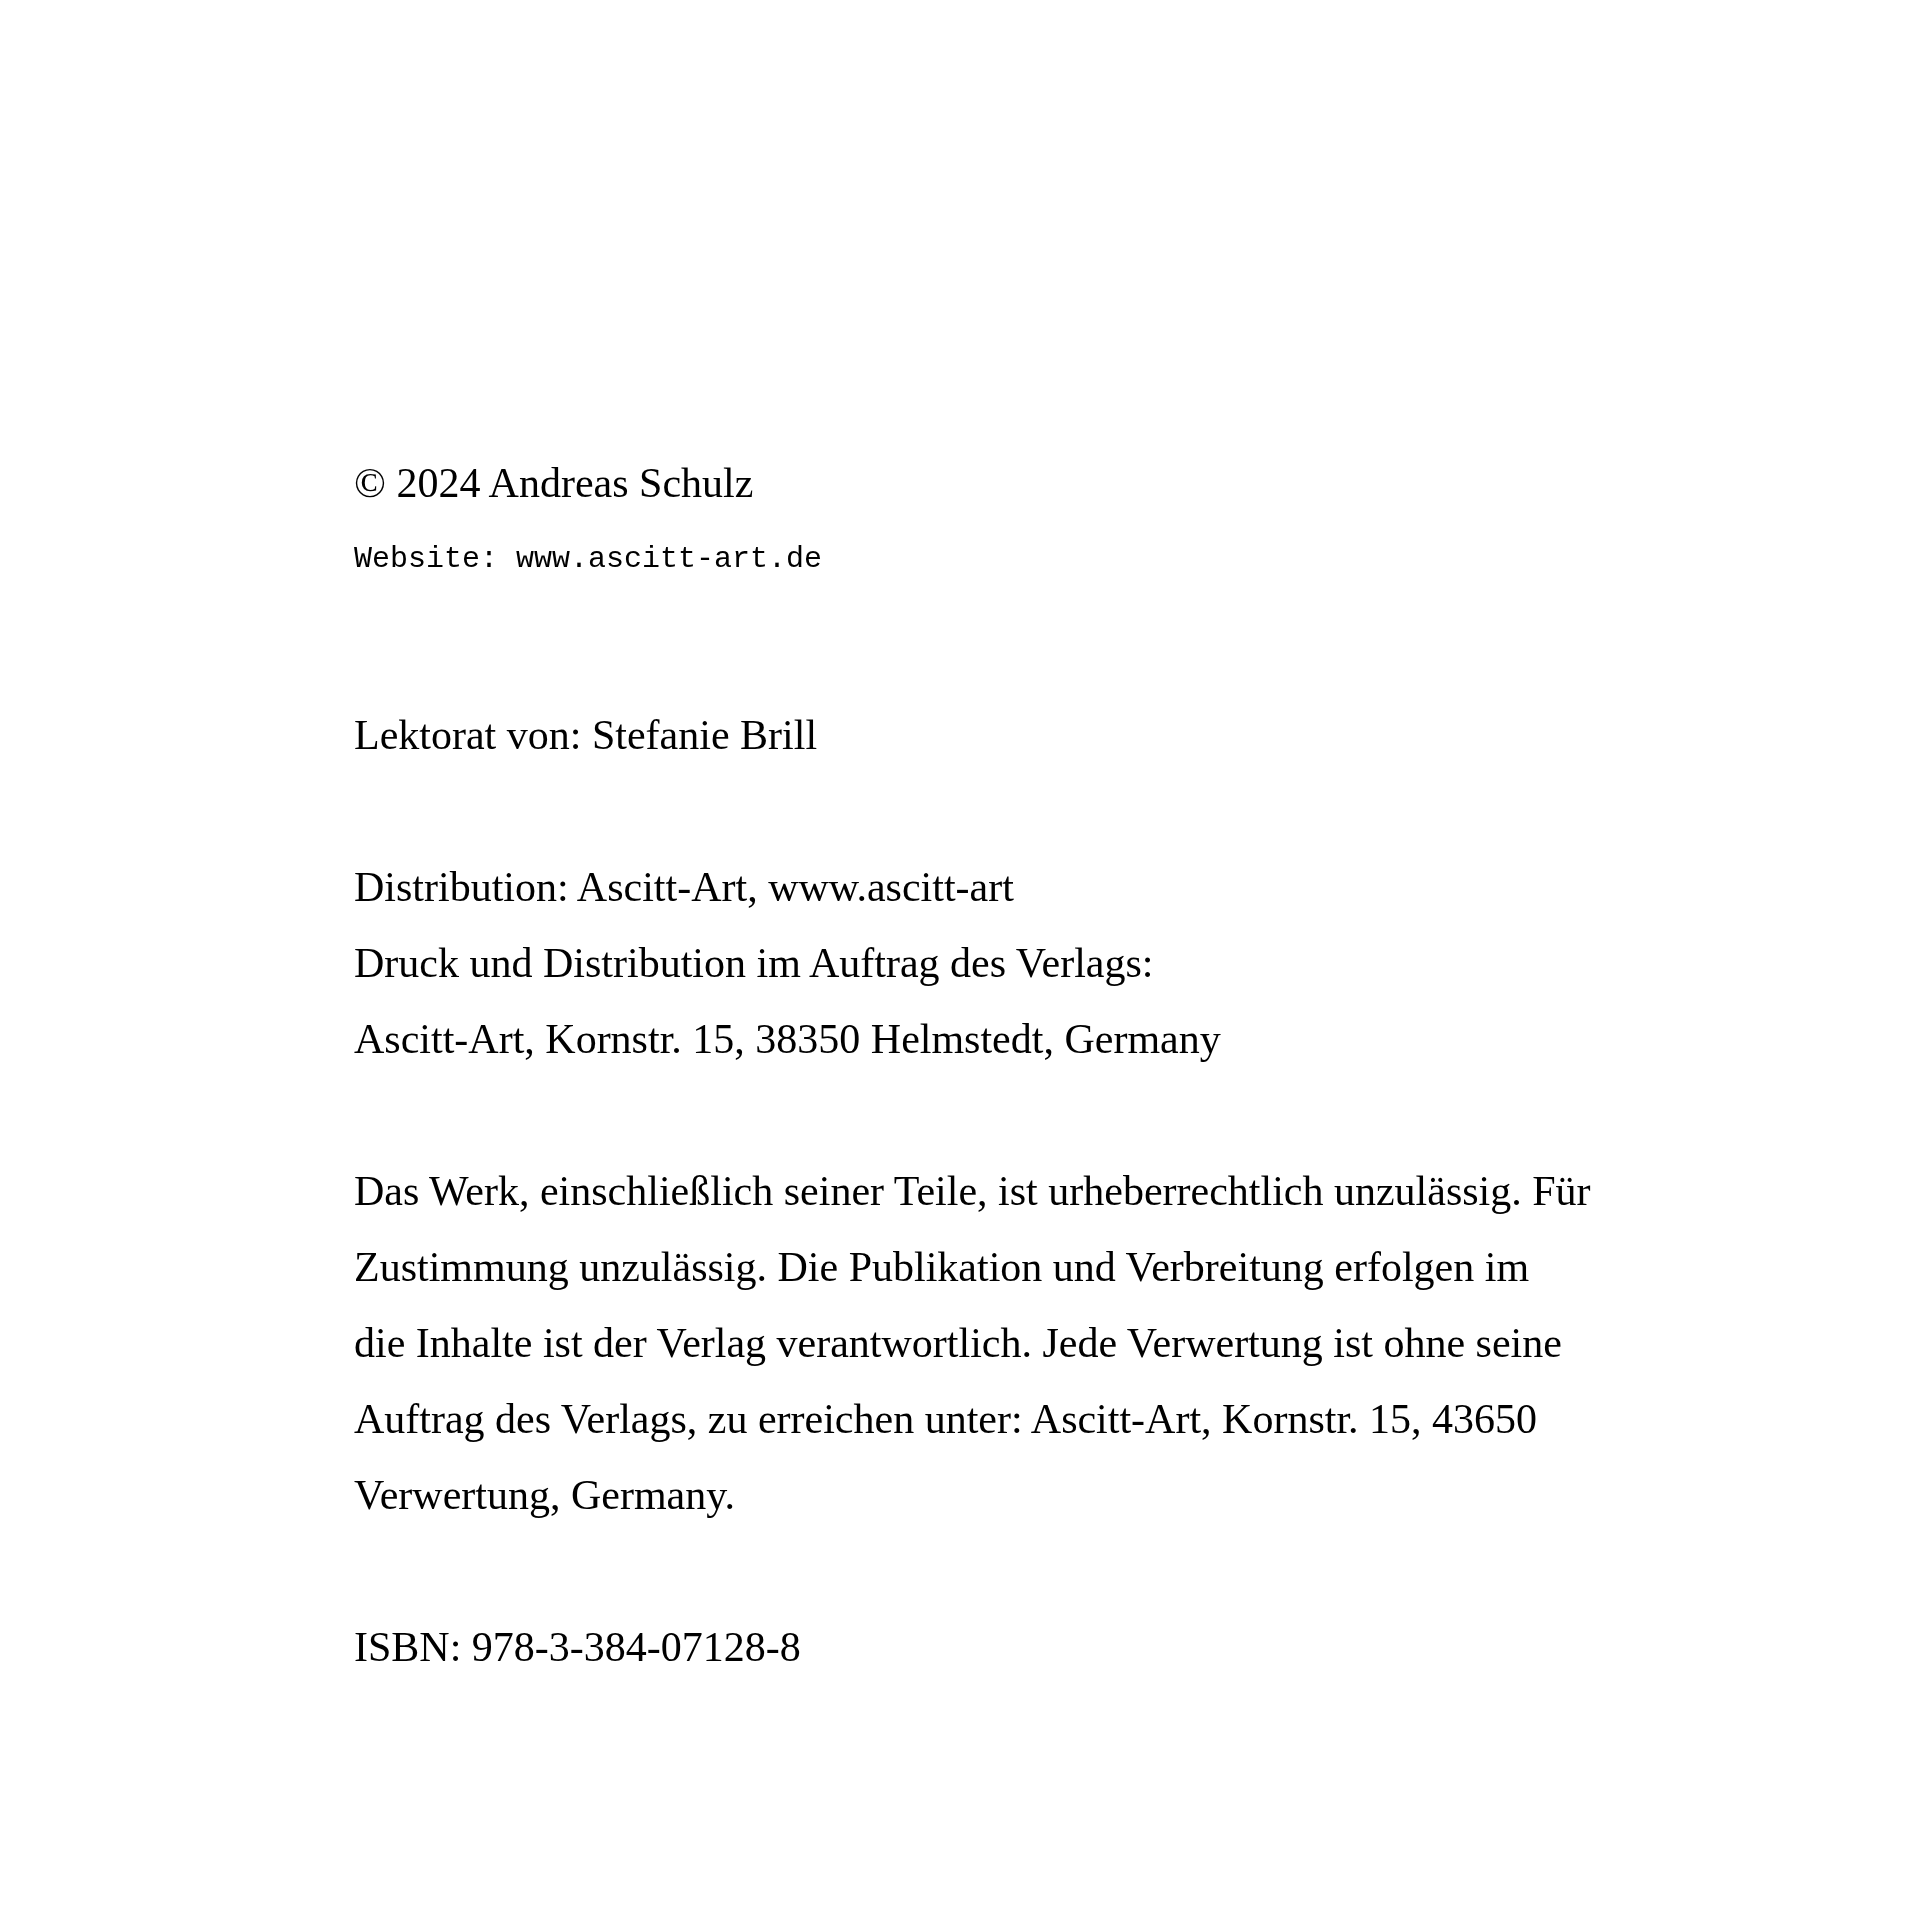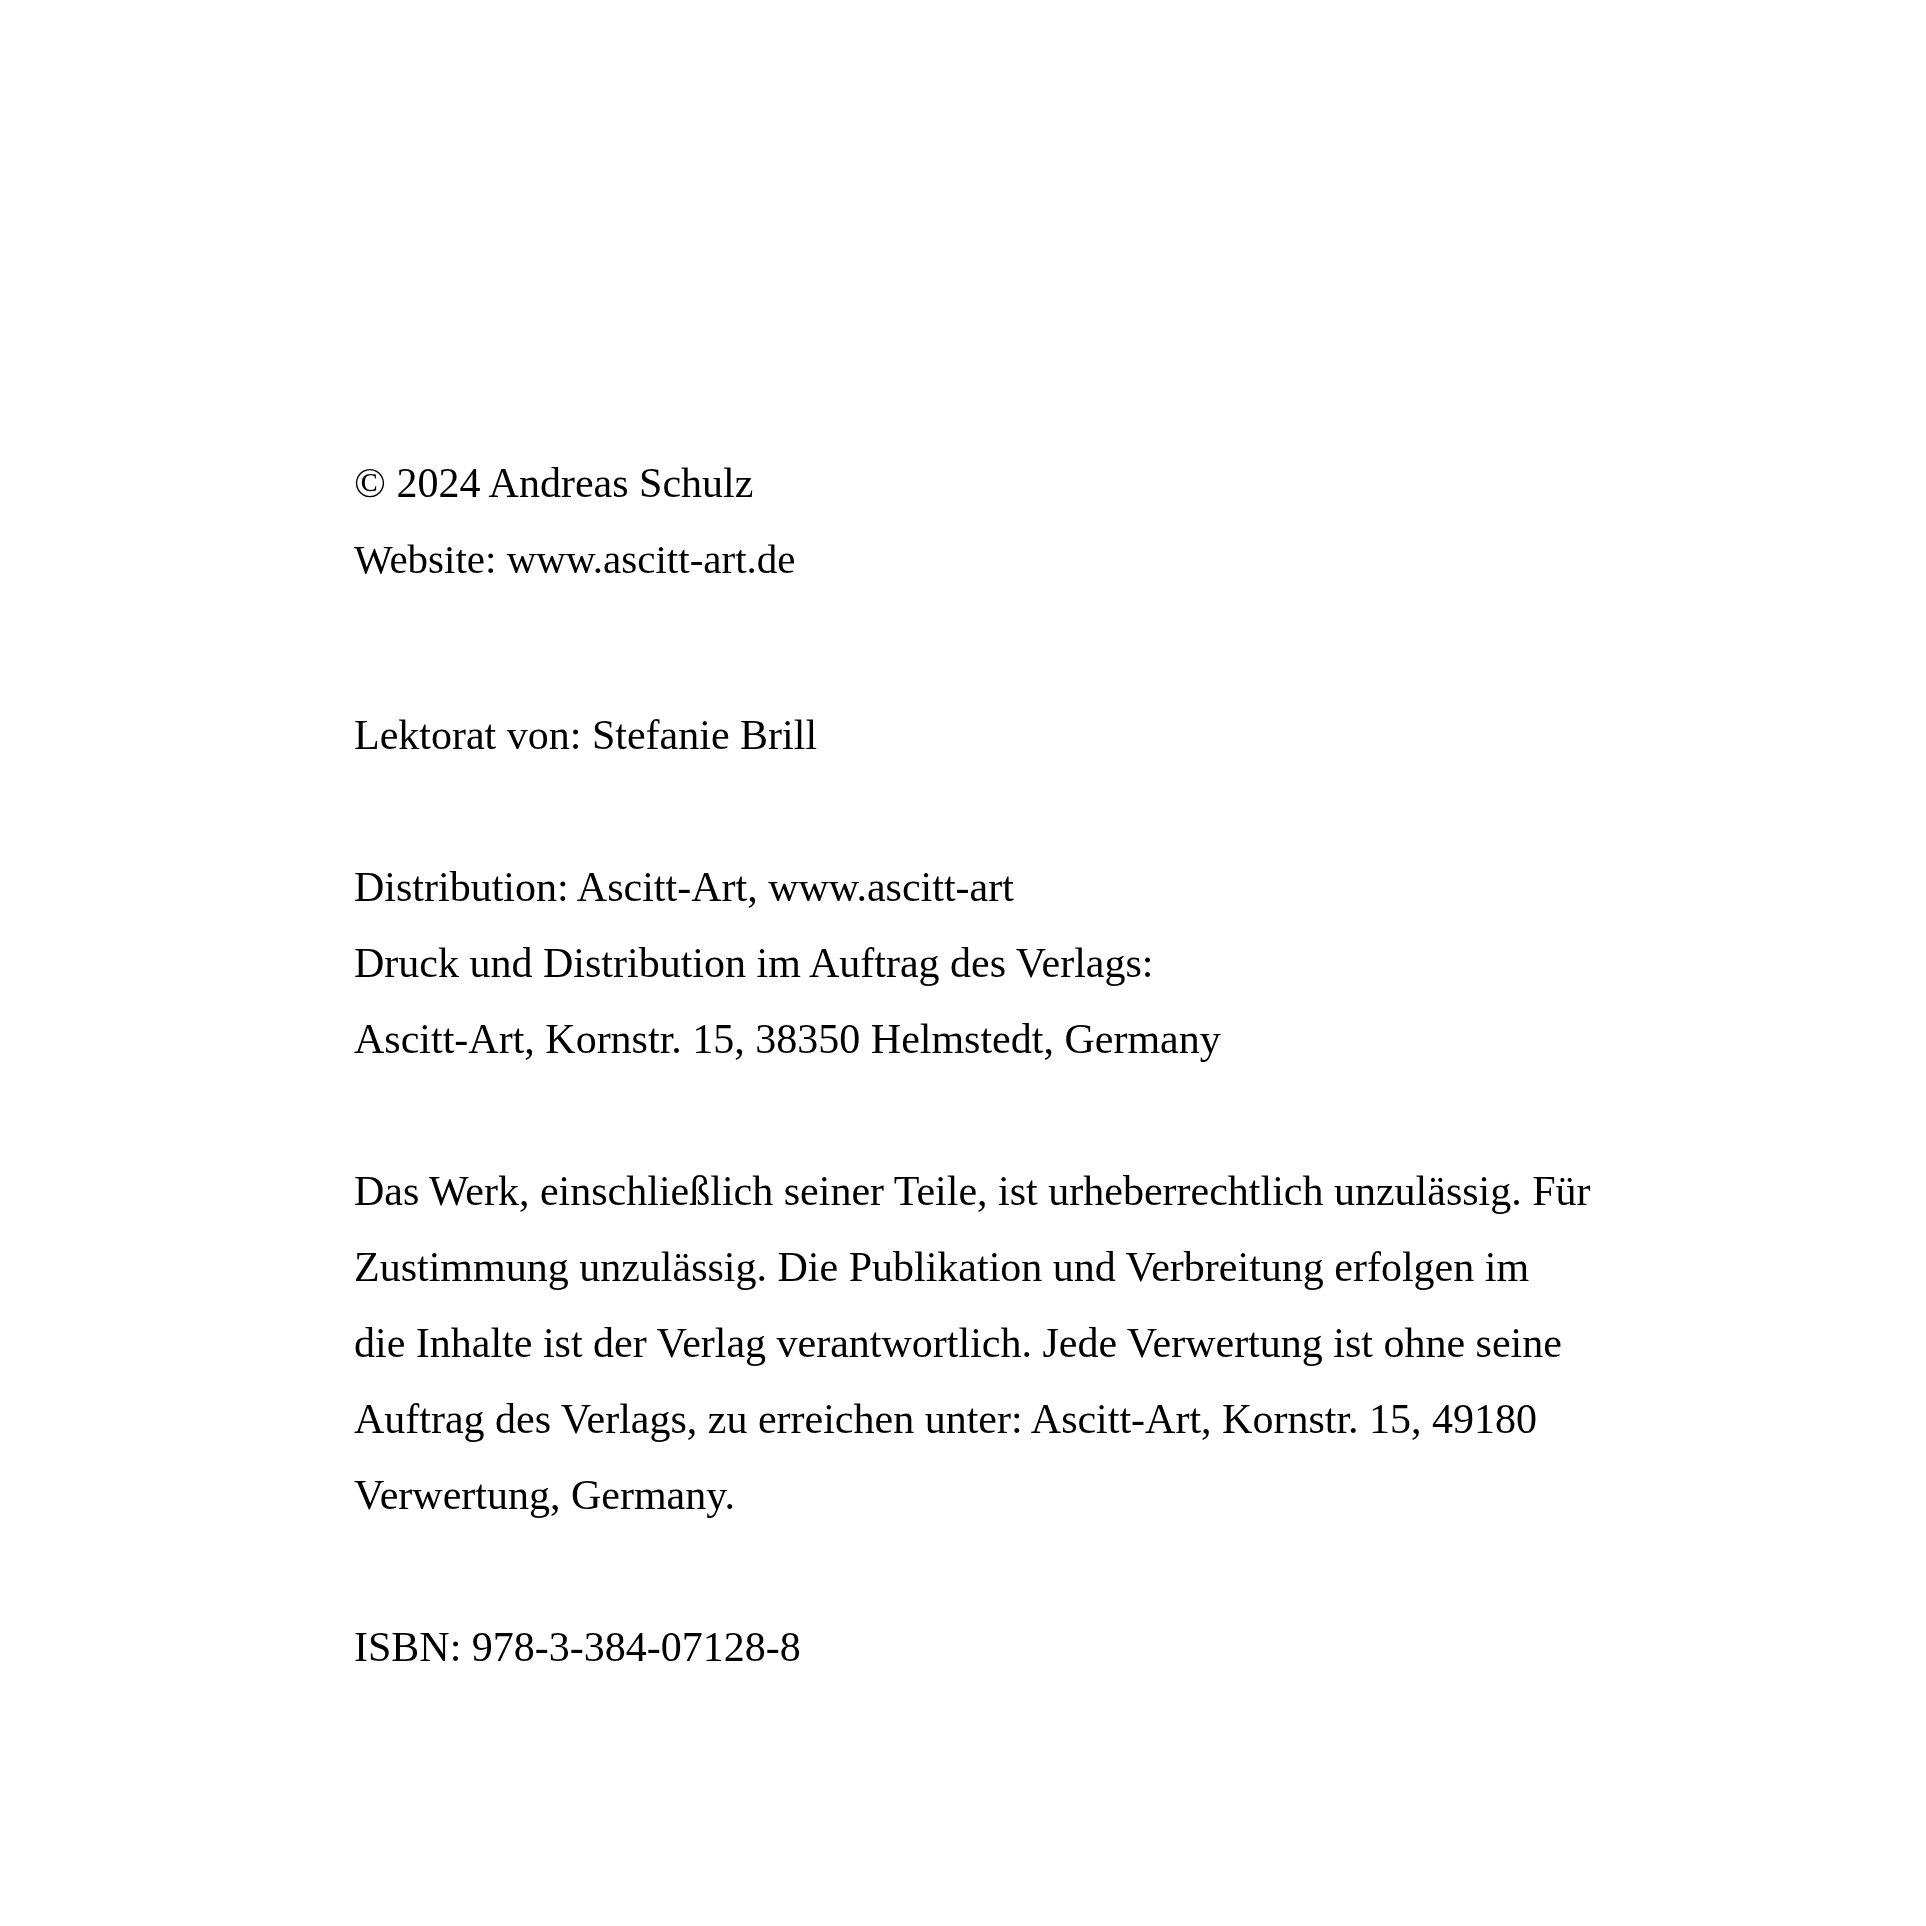--- a/index.html
+++ b/index.html
@@ -23,22 +23,22 @@
     margin-left: 47px;
   }
   .line {
     font-family: "Liberation Serif", "DejaVu Serif", serif;
     font-size: 42px;
     line-height: 76px;
     white-space: nowrap;
     color: #000000;
   }
   .line.sans {
-    font-family: Liberation Serif, serif;
-    font-size: 41px;
+    font-family: Liberation Mono, monospace;
+    font-size: 30px;
   }
   .spacer {
     height: 76px;
   }
   .spacer-lg {
     height: 100px;
   }
 </style>
 </head>
 <body>
@@ -60,21 +60,21 @@
 
     <div class="line">Druck und Distribution im Auftrag des Verlags:</div>
 
     <div class="line">Ascitt-Art, Kornstr. 15, 38350 Helmstedt, Germany</div>
 
     <div class="spacer"></div>
 
     <div class="line">Das Werk, einschließlich seiner Teile, ist urheberrechtlich unzulässig. Für</div>
     <div class="line">Zustimmung unzulässig. Die Publikation und Verbreitung erfolgen im</div>
     <div class="line">die Inhalte ist der Verlag verantwortlich. Jede Verwertung ist ohne seine</div>
-    <div class="line">Auftrag des Verlags, zu erreichen unter: Ascitt-Art, Kornstr. 15, 49180</div>
+    <div class="line">Auftrag des Verlags, zu erreichen unter: Ascitt-Art, Kornstr. 15, 43650</div>
     <div class="line">Verwertung, Germany.</div>
 
     <div class="spacer"></div>
 
     <div class="line">ISBN: 978-3-384-07128-8</div>
 
   </div>
 </div>
 
 

